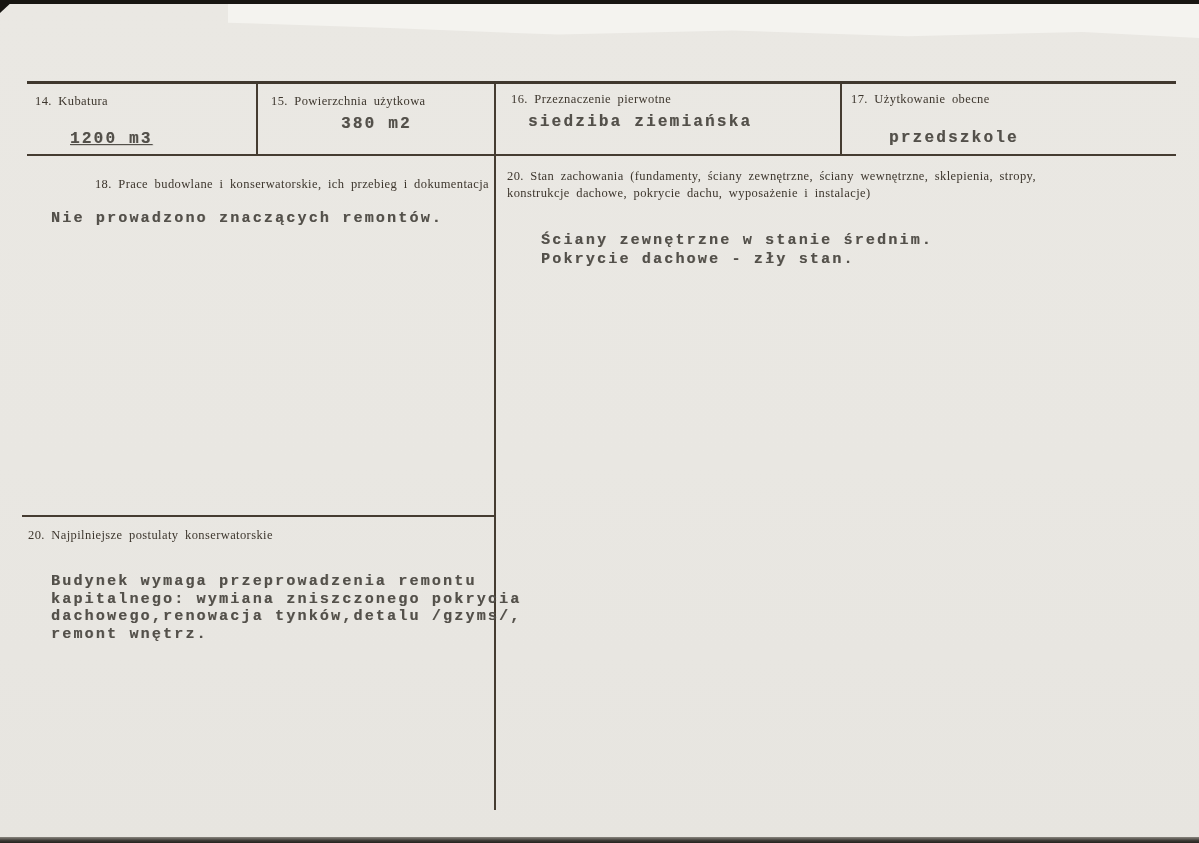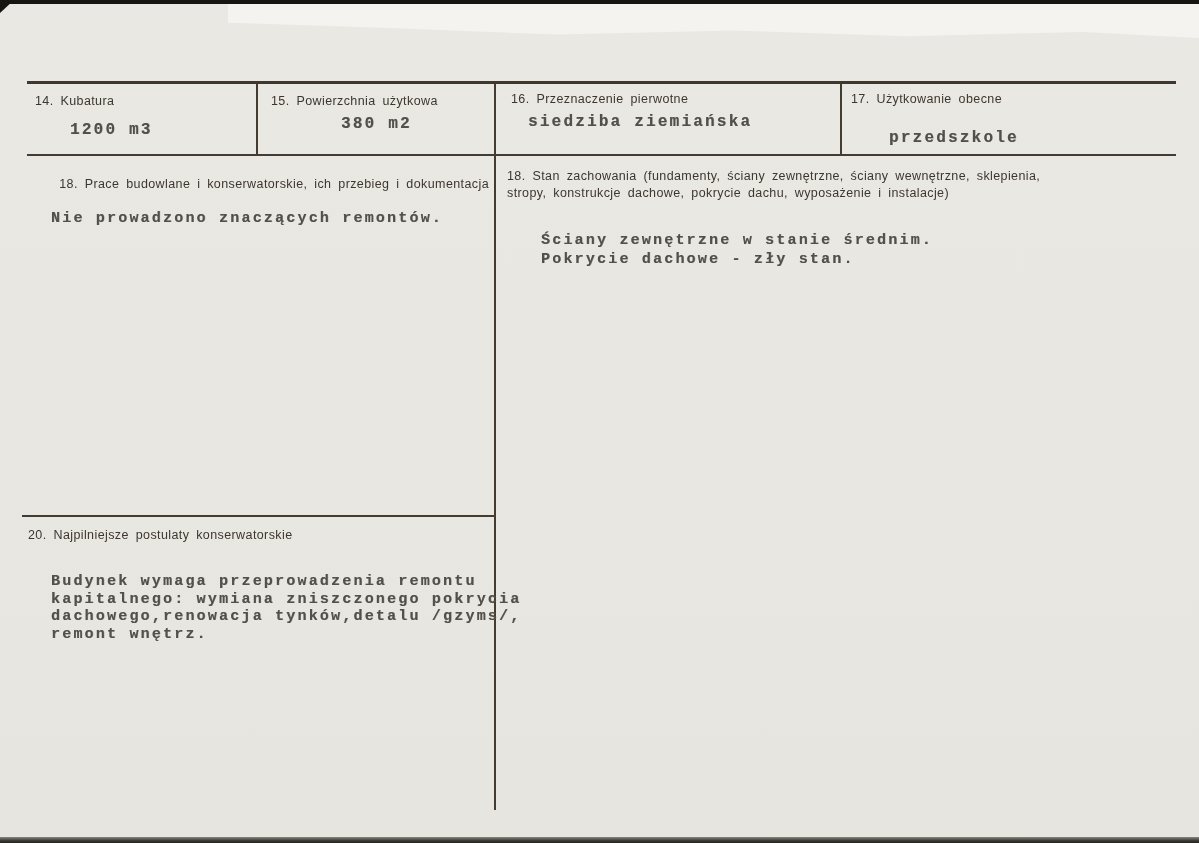--- a/index.html
+++ b/index.html
@@ -38,21 +38,21 @@
   }
 
   
   .rule { position: absolute; background: #40382e; }
   .rule.thin { background: #453c31; }
 
   
   .plabel {
     position: absolute;
     color: #3d362d;
-    font-family: Liberation Sans, sans-serif;
+    font-family: Liberation Serif, serif;
     font-size: 12.5px;
     letter-spacing: 0.4px;
     word-spacing: 3px;
     line-height: 17px;
   }
   
   .typed {
     position: absolute;
     color: #53504a;
     font-family: "Liberation Mono", "DejaVu Sans Mono", monospace;
@@ -81,35 +81,35 @@
   <div class="rule" style="left:27px; top:81px; width:1149px; height:3px;"></div>
   <div class="rule thin" style="left:27px; top:154px; width:1149px; height:2px;"></div>
   <div class="rule thin" style="left:22px; top:515px; width:473px; height:2px;"></div>
 
   <div class="rule thin" style="left:256px; top:84px; width:2px; height:70px;"></div>
   <div class="rule thin" style="left:494px; top:84px; width:2px; height:70px;"></div>
   <div class="rule thin" style="left:840px; top:84px; width:2px; height:70px;"></div>
   <div class="rule thin" style="left:494px; top:156px; width:2px; height:654px;"></div>
 
   <div class="plabel" style="left:35px; top:93px;">14. Kubatura</div>
-  <div class="typed big" style="left:70px; top:121px;">1200 m3</div>
+  <div class="typed big" style="left:70px; top:130px;text-decoration:underline;">1200 m3</div>
 
   <div class="plabel" style="left:271px; top:93px;">15. Powierzchnia użytkowa</div>
   <div class="typed big" style="left:341px; top:115px;">380 m2</div>
 
   <div class="plabel" style="left:511px; top:91px;">16. Przeznaczenie pierwotne</div>
   <div class="typed big" style="left:528px; top:113px;">siedziba ziemiańska</div>
 
   <div class="plabel" style="left:851px; top:91px;">17. Użytkowanie obecne</div>
   <div class="typed big" style="left:889px; top:129px;">przedszkole</div>
 
   <div class="plabel" style="left:29px; top:176px; width:460px;text-align:right;">18. Prace budowlane i konserwatorskie, ich przebieg i dokumentacja</div>
   <div class="typed" style="left:51px; top:210px;">Nie prowadzono znaczących remontów.</div>
 
-  <div class="plabel" style="left:507px; top:168px; width:565px;">18. Stan zachowania (fundamenty, ściany zewnętrzne, ściany wewnętrzne, sklepienia, stropy, konstrukcje dachowe, pokrycie dachu, wyposażenie i instalacje)</div>
+  <div class="plabel" style="left:507px; top:168px; width:565px;">20. Stan zachowania (fundamenty, ściany zewnętrzne, ściany wewnętrzne, sklepienia, stropy, konstrukcje dachowe, pokrycie dachu, wyposażenie i instalacje)</div>
   <div class="typed typed-block" style="left:541px; top:208px;">
     <div>Ściany zewnętrzne w stanie średnim.</div>
     <div>Pokrycie dachowe - zły stan.</div>
   </div>
 
   <div class="plabel" style="left:28px; top:527px; width:460px;">20. Najpilniejsze postulaty konserwatorskie</div>
   <div class="typed typed-block f20-block" style="left:51px; top:549px;">
     <div>Budynek wymaga przeprowadzenia remontu</div>
     <div>kapitalnego: wymiana zniszczonego pokrycia</div>
     <div>dachowego,renowacja tynków,detalu /gzyms/,</div>

